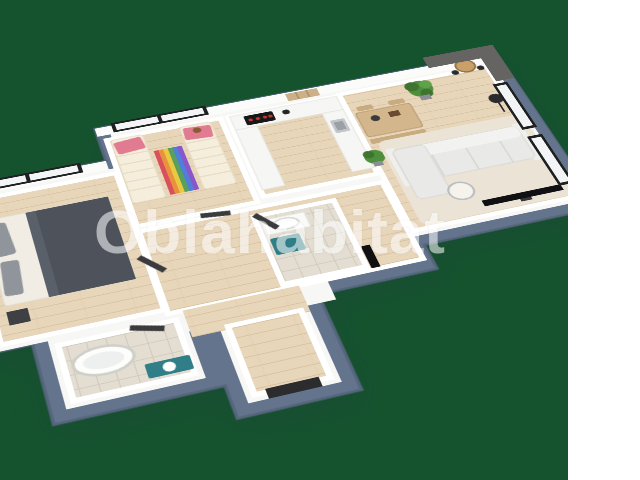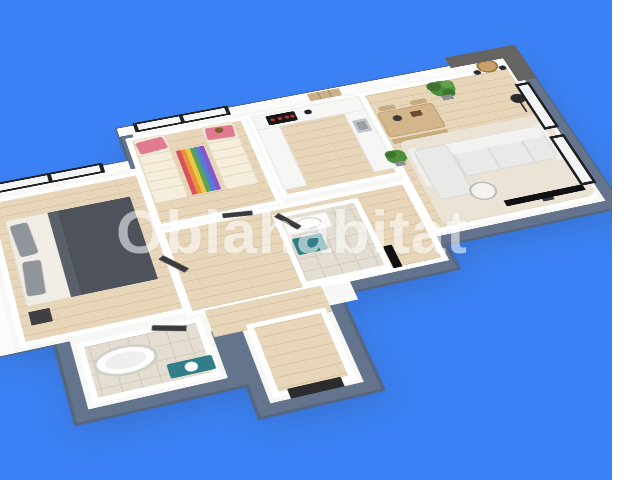--- a/index.html
+++ b/index.html
@@ -1,17 +1,17 @@
 <!DOCTYPE html>
 <html style="--outer_wall: #64748c; --outer_wall_dark: #55657c; --inner_wall: #f7f7f5; --wall_light: #fbfbfa; --wood: #e7d6ba; --wood_line: #d9c19f; --tile: #e3ddd2; --tile_line: #d2cabc; --frame_black: #1f2022; --glass: #f2f4f5; --concrete: #666462; --sofa: #e9e9e7; --sofa_back: #f2f2f0; --sofa_line: #d4d4d1; --rug_living: #eae3d6; --bed_sheet: #f1ede4; --bed_blanket: #4d525b; --bed_blanket_fold: #5a6069; --pillow_gray: #90949b; --kid_bed: #f5eedc; --kid_bed_line: #e4d9bf; --pillow_pink: #e17b92; --teddy_brown: #8a5a33; --stripe_1: #d94f5c; --stripe_2: #e8913f; --stripe_3: #e8c93f; --stripe_4: #58a05c; --stripe_5: #4f7fd9; --stripe_6: #8a56c9; --counter: #f6f6f4; --counter_line: #e1e1dd; --hob_black: #17171a; --hob_red: #c4372f; --sink_gray: #c2c6ca; --sink_dark: #9ba0a5; --shelf_wood: #cbb089; --shelf_line: #a8895f; --table_wood: #d3b68c; --table_edge: #b09066; --bench_wood: #c9ab80; --plant_green: #4e8f3c; --plant_dark: #3f7330; --plant_light: #5fa24a; --pot_gray: #8b8f94; --tv_black: #101012; --door_dark: #3b3b3d; --front_door: #2c2c2e; --teal: #2f7e88; --tub_white: #fdfdfb; --tub_rim: #cfcfc9; --tub_inner: #eef0ef; --lamp_black: #2b2b2e; --bar_table: #c9a06a; --bar_table_edge: #93703f;"><head>
 <meta charset="utf-8">
 <style>
   html,body{margin:0;padding:0;background:#ffffff;}
   #stage{
-    position:relative;width:612px;height:480px;overflow:hidden;background:#3b82f6;
+    position:relative;width:568px;height:480px;overflow:hidden;background:#14532d;
     font-family:"Liberation Sans",sans-serif;
   }
   
   #scene{
     position:absolute;left:50%;top:50%;width:640px;height:500px;
     margin-left:-322px;margin-top:-262px;
     transform:perspective(1600px) rotateX(47deg) rotateZ(-17deg) scale(1.02);
     transform-origin:50% 52%;
     filter:drop-shadow(0 16px 18px rgba(40,50,70,0.18));
   }

